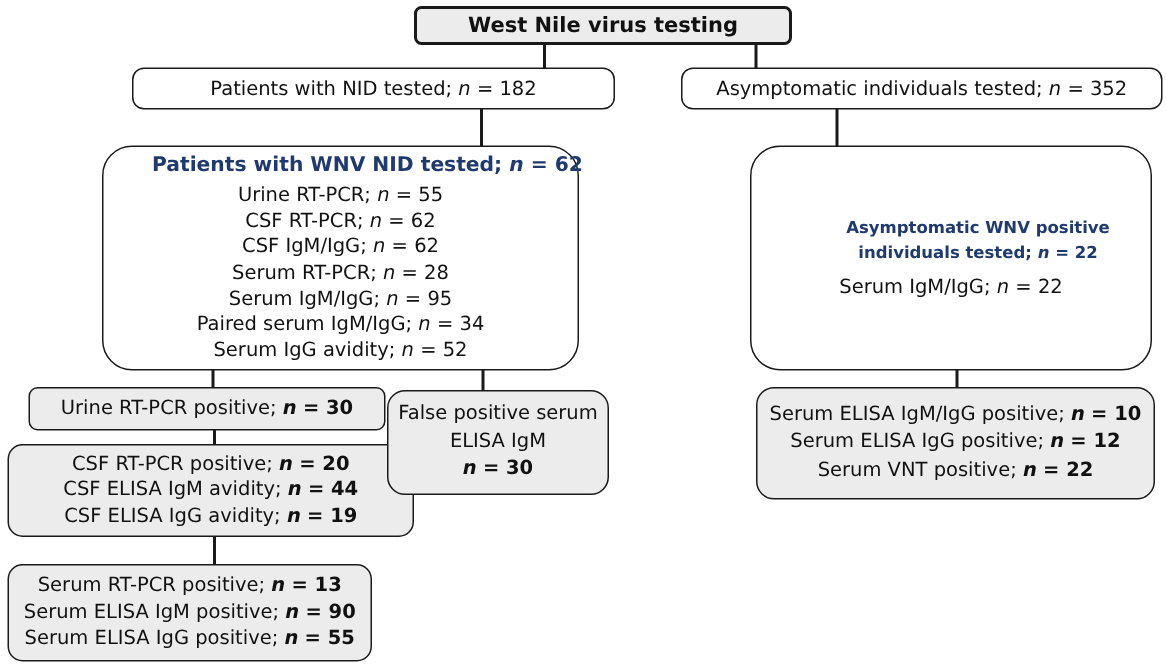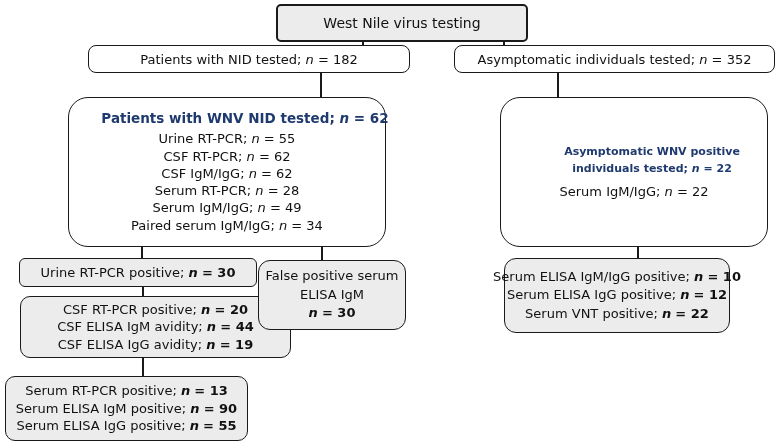--- a/index.html
+++ b/index.html
@@ -36,37 +36,37 @@
   .n{font-style:italic;}
   .bold{font-weight:bold;}
   .blue{color:var(--header-blue);font-weight:bold;margin-left:36px;}
   .conn{
     position:absolute;
     width:2px;
     background:var(--line);
     z-index:1;
   }
   
-  #top-box{left:276px;top:4px;width:252px;height:38px;border-radius:5px;border-width:2px;font-size:14px;font-weight:normal;}
+  #top-box{left:276px;top:4px;width:252px;height:26px;border-radius:5px;border-width:2px;font-size:14px;font-weight:bold;}
   #nid-tested-box{left:88px;top:45px;width:322px;height:28px;border-radius:8px;}
   #asym-tested-box{left:454px;top:45px;width:321px;height:28px;border-radius:8px;}
   #wnv-nid-box{left:68px;top:97px;width:318px;height:150px;border-radius:20px;}
   #wnv-nid-box .hdr{font-size:13.5px;margin-bottom:3px;}
   #wnv-nid-box .line{line-height:17.2px;}
   #asym-wnv-box{left:500px;top:97px;width:268px;height:150px;border-radius:20px;}
   #asym-wnv-box .hdr{font-size:11px;line-height:16.5px;}
   #asym-wnv-box .body-line{margin-top:6px;line-height:17px;}
   #urine-pos-box{left:19px;top:258px;width:238px;height:29px;border-radius:6px;}
-  #csf-pos-box{left:20px;top:296px;width:271px;height:62px;border-radius:10px;}
+  #csf-pos-box{left:5px;top:296px;width:271px;height:62px;border-radius:10px;}
   #csf-pos-box .line{line-height:17.5px;}
   #serum-pos-box{left:5px;top:376px;width:243px;height:65px;border-radius:10px;}
   #serum-pos-box .line{line-height:17.5px;}
   #false-pos-box{left:258px;top:260px;width:148px;height:70px;border-radius:12px;}
   #false-pos-box .line{line-height:18.5px;}
-  #asym-res-box{left:504px;top:258px;width:226px;height:75px;border-radius:12px;}
+  #asym-res-box{left:504px;top:258px;width:266px;height:75px;border-radius:12px;}
   #asym-res-box .line{line-height:18.2px;}
   
   #c1{left:362px;top:30px;height:16px;}
   #c2{left:503px;top:30px;height:16px;}
   #c3{left:320px;top:72px;height:26px;}
   #c4{left:557px;top:72px;height:26px;}
   #c5{left:141px;top:245px;height:14px;}
   #c6{left:321px;top:245px;height:16px;}
   #c7{left:637px;top:245px;height:14px;}
   #c8{left:142px;top:286px;height:11px;}
@@ -129,26 +129,31 @@
       <span>= 62</span>
     </div>
     <div class="line">
       <span>Serum RT-PCR;</span>
       <span class="n">n</span>
       <span>= 28</span>
     </div>
     <div class="line">
       <span>Serum IgM/IgG;</span>
       <span class="n">n</span>
-      <span>= 49</span>
+      <span>= 95</span>
     </div>
     <div class="line">
       <span>Paired serum IgM/IgG;</span>
       <span class="n">n</span>
       <span>= 34</span>
+    </div>
+    <div class="line">
+      <span>Serum IgG avidity;</span>
+      <span class="n">n</span>
+      <span>= 52</span>
     </div>
   </div>
 
   <div class="box" id="asym-wnv-box">
     <div class="line hdr blue">Asymptomatic WNV positive</div>
     <div class="line hdr blue">
       <span>individuals tested;</span>
       <span class="n">n</span>
       <span>= 22</span>
     </div>

